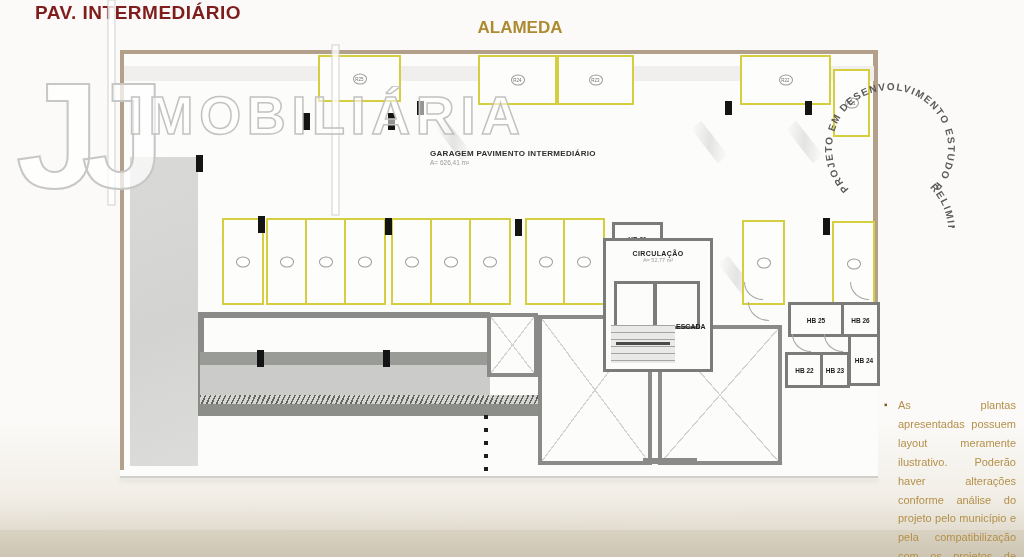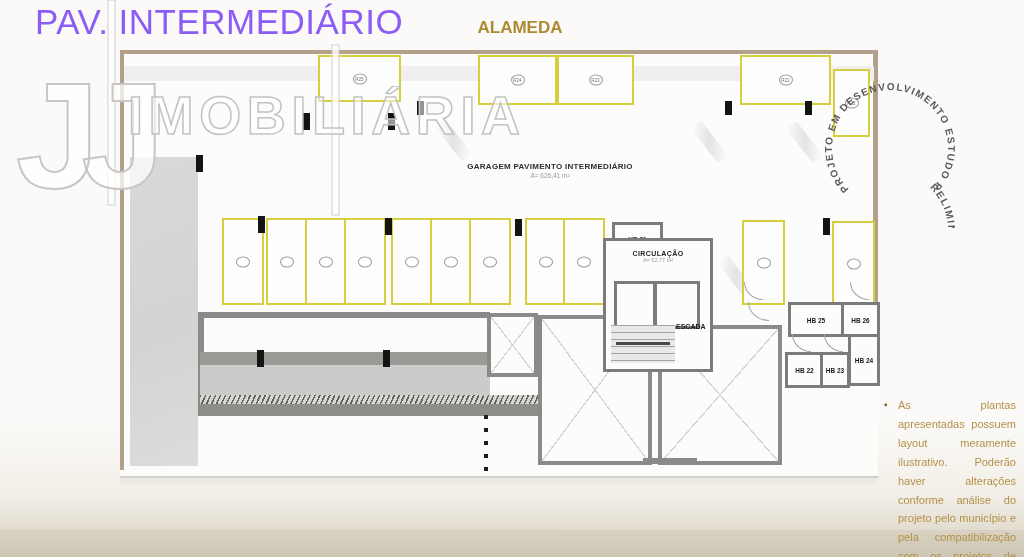--- a/index.html
+++ b/index.html
@@ -7,22 +7,22 @@
           background:#fbfaf8;font-family:"Liberation Sans",sans-serif;}
   
   .sand{position:absolute;left:0;top:420px;width:1024px;height:137px;
     background:
       radial-gradient(120% 90% at 20% 120%, rgba(214,205,188,.55), rgba(214,205,188,0) 60%),
       radial-gradient(130% 100% at 80% 130%, rgba(222,213,196,.6), rgba(222,213,196,0) 65%),
       linear-gradient(to bottom, rgba(240,236,228,0) 0%, rgba(233,227,214,.5) 55%, #d8d1c1 100%);}
   .sand-band{position:absolute;left:0;top:530px;width:1024px;height:27px;
     background:linear-gradient(to bottom,#d9d2c2,#cec6b4);}
   
-  .page-title{position:absolute;left:35px;top:2px;font-size:35px;letter-spacing:.5px;
-    color:#8b5cf6;font-weight:400;}
+  .page-title{position:absolute;left:35px;top:2px;font-size:19px;letter-spacing:.5px;
+    color:#7f1d1d;font-weight:700;}
   .street{position:absolute;font-size:17px;font-weight:bold;color:#ad8b31;text-align:center;}
   .street.top{left:430px;top:18px;width:180px;}
   .street.bottom{left:370px;top:483px;width:260px;letter-spacing:.5px;}
   
   #plan{position:absolute;left:120px;top:50px;width:758px;height:428px;background:#fcfcfb;}
   .wall{position:absolute;background:#8a8a88;}
   .wall-tan{position:absolute;background:#b3a08b;}
   .band-top{position:absolute;left:4px;top:16px;width:750px;height:15px;background:#f0efee;}
   .plan-bottom{position:absolute;left:0;top:426px;width:758px;height:2px;background:#cfcfcb;
     box-shadow:0 3px 4px rgba(170,170,160,.35);}
@@ -50,21 +50,21 @@
     border-radius:0 0 0 100%;background:transparent;}
   .stair-steps{position:absolute;background:repeating-linear-gradient(180deg,
       #a5a5a3 0 1.5px,#e9e9e7 1.5px 7px);}
   .stair-rail{position:absolute;background:#4a4a48;}
   .hatch{background:repeating-linear-gradient(115deg,#64645f 0 1.5px,#d6d6d4 1.5px 4.5px);}
   .dotline{position:absolute;width:4px;height:58px;
     background:repeating-linear-gradient(180deg,#1c1c1c 0 4px,transparent 4px 13px);}
   .swoosh{position:absolute;width:13px;height:44px;transform:rotate(-38deg);
     background:linear-gradient(135deg,rgba(205,205,203,0),rgba(203,203,201,.5),rgba(224,224,222,0));}
   
-  .garage-cap{position:absolute;left:310px;top:112px;width:240px;text-align:center;}
+  .garage-cap{position:absolute;left:310px;top:99px;width:240px;}
   .garage-cap .l1{font-size:8px;font-weight:bold;color:#2e2e2c;letter-spacing:.3px;}
   .garage-cap .l2{font-size:6.5px;color:#9a9a98;margin-top:1px;}
   .circ-cap{position:absolute;left:0;right:0;top:9px;text-align:center;}
   .circ-cap .l1{font-size:7px;font-weight:bold;color:#1c1c1c;letter-spacing:.4px;}
   .circ-cap .l2{font-size:5.5px;color:#9a9a98;}
   .escada-label{position:absolute;font-size:7px;font-weight:bold;color:#1c1c1c;}
   
   .wm{position:absolute;pointer-events:none;}
   
   .disclaimer{position:absolute;left:884px;top:396px;width:132px;color:#b4904a;

